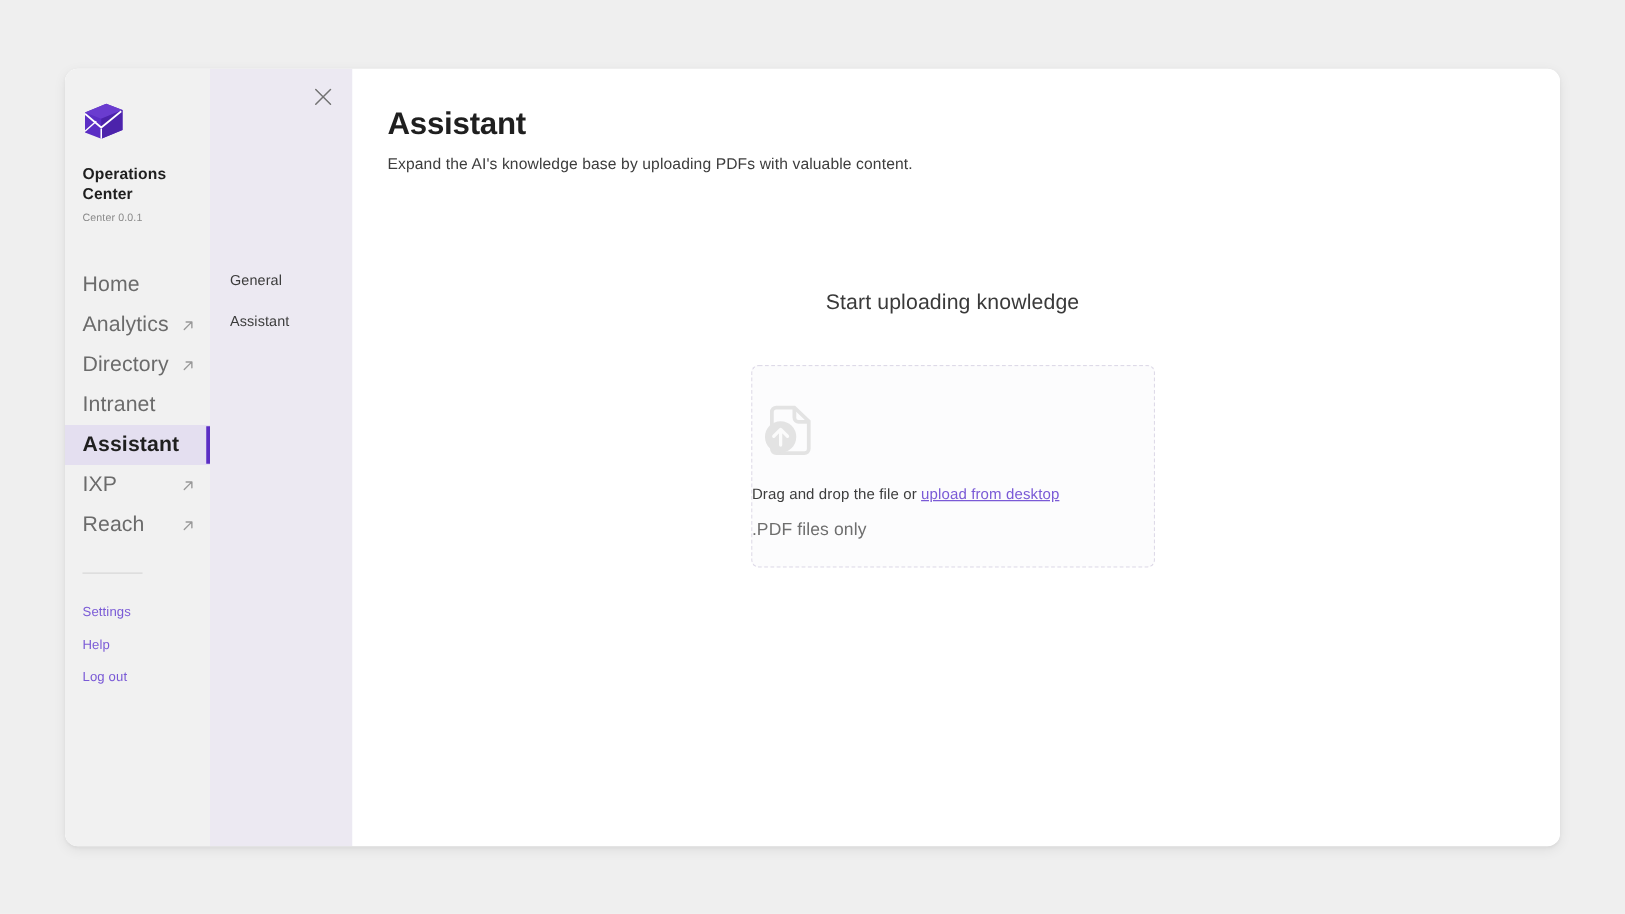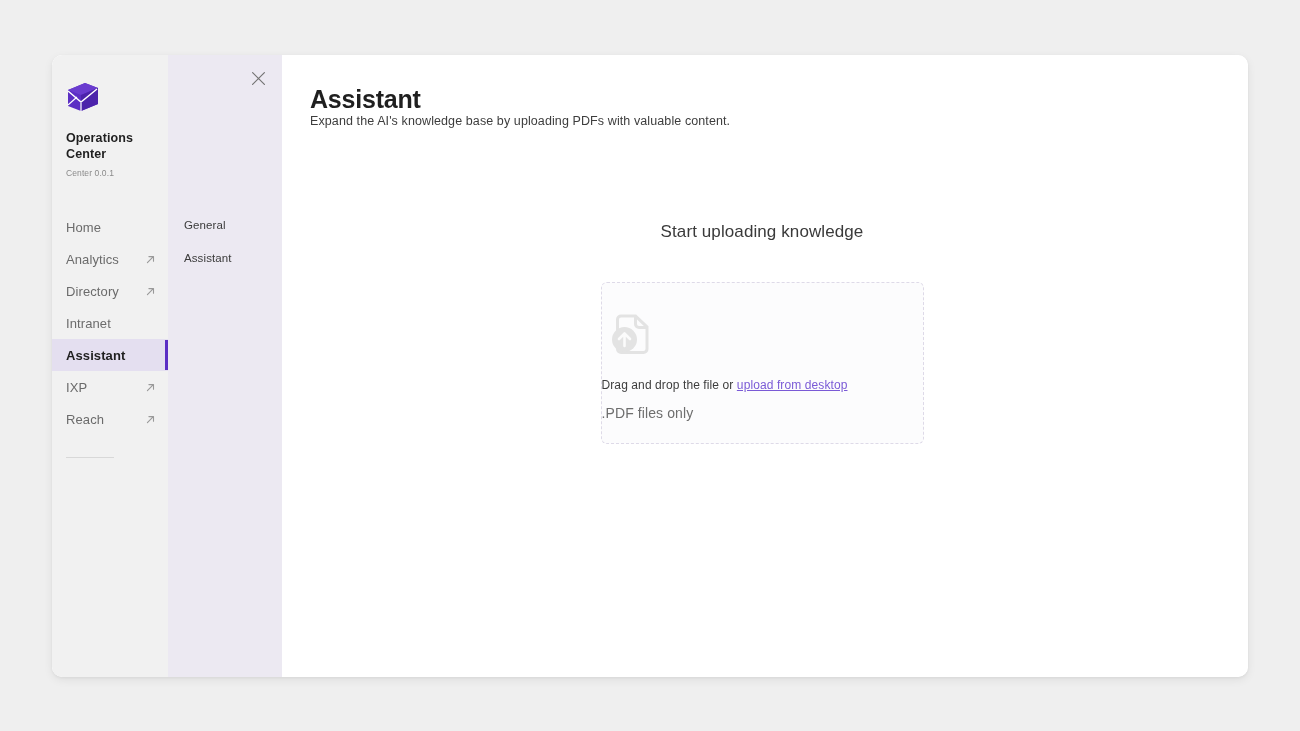--- a/index.html
+++ b/index.html
@@ -55,21 +55,21 @@
     letter-spacing: .1px;
   }
 
   #primary-nav { margin-top: 33px; }
 
   .nav-item {
     height: 32px;
     display: flex;
     align-items: center;
     padding: 0 12px 0 14px;
-    font-size: 13px;
+    font-size: 17px;
     color: #6b6b6b;
     position: relative;
     cursor: pointer;
     letter-spacing: .1px;
   }
 
   .nav-item .nav-label { flex: 1 1 auto; }
 
   .nav-item.is-active {
     background: #e4dff0;
@@ -153,20 +153,21 @@
   #page-title {
     font-size: 25px;
     font-weight: bold;
     color: #1f1f1f;
     letter-spacing: -.2px;
   }
 
   #page-subtitle {
     font-size: 12.5px;
     color: #3d3d3d;
+    margin-top: 10px;
     letter-spacing: .1px;
   }
 
   #upload-section {
     margin-top: 94px;
     display: flex;
     flex-direction: column;
     align-items: center;
     gap: 12px;
   }
@@ -281,20 +282,25 @@
           <svg width="11" height="11" viewBox="0 0 11 11">
               <path d="M2.4 8.6L8.3 2.7M3.9 2.6h4.6v4.6" fill="none" stroke="#8a8a8a" stroke-width="1.1" stroke-linecap="round" stroke-linejoin="round"></path>
             </svg>
         </span>
       </div>
 
     </nav>
 
     <div id="nav-divider"></div>
 
+    <div id="sidebar-footer">
+      <span class="footer-link">Settings</span>
+      <span class="footer-link">Help</span>
+      <span class="footer-link">Log out</span>
+    </div>
 
   </div>
 
   <div id="secondary-panel">
 
     <div id="close-button">
       <span>
         <svg width="15" height="15" viewBox="0 0 15 15">
             <path d="M1.6 1.6l11.8 11.8M13.4 1.6L1.6 13.4" fill="none" stroke="#737373" stroke-width="1.2" stroke-linecap="round"></path>
           </svg>

